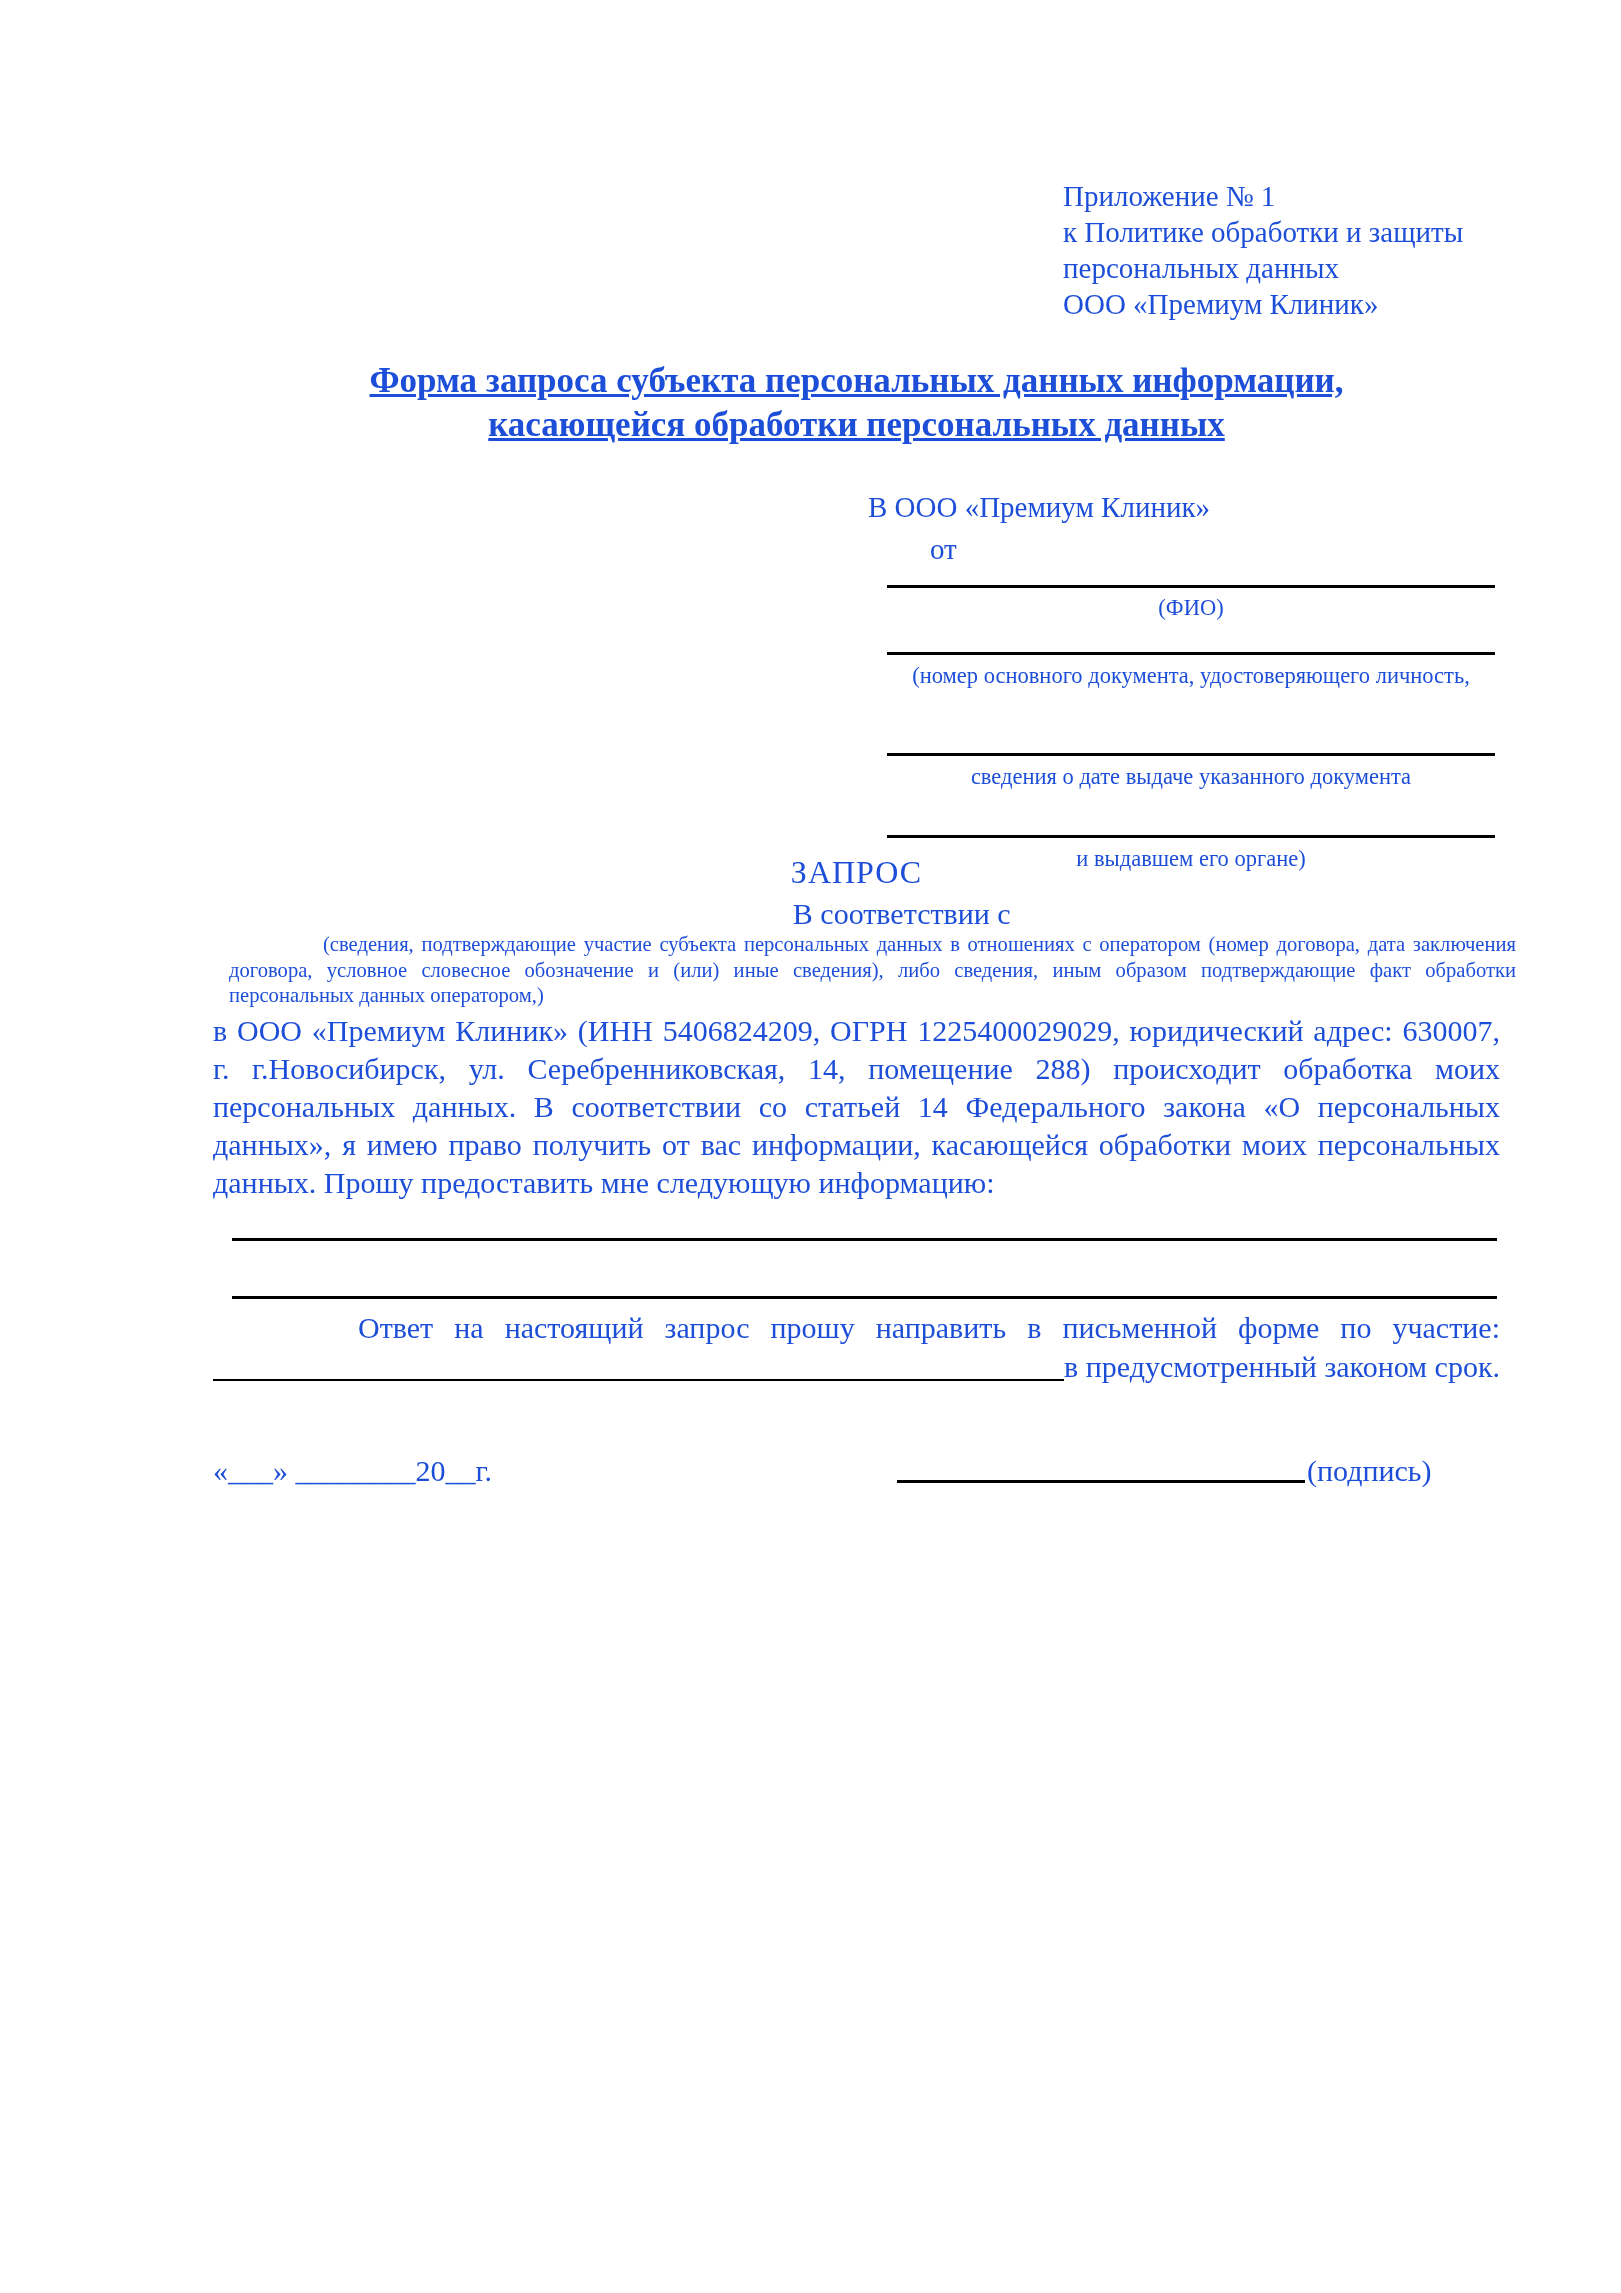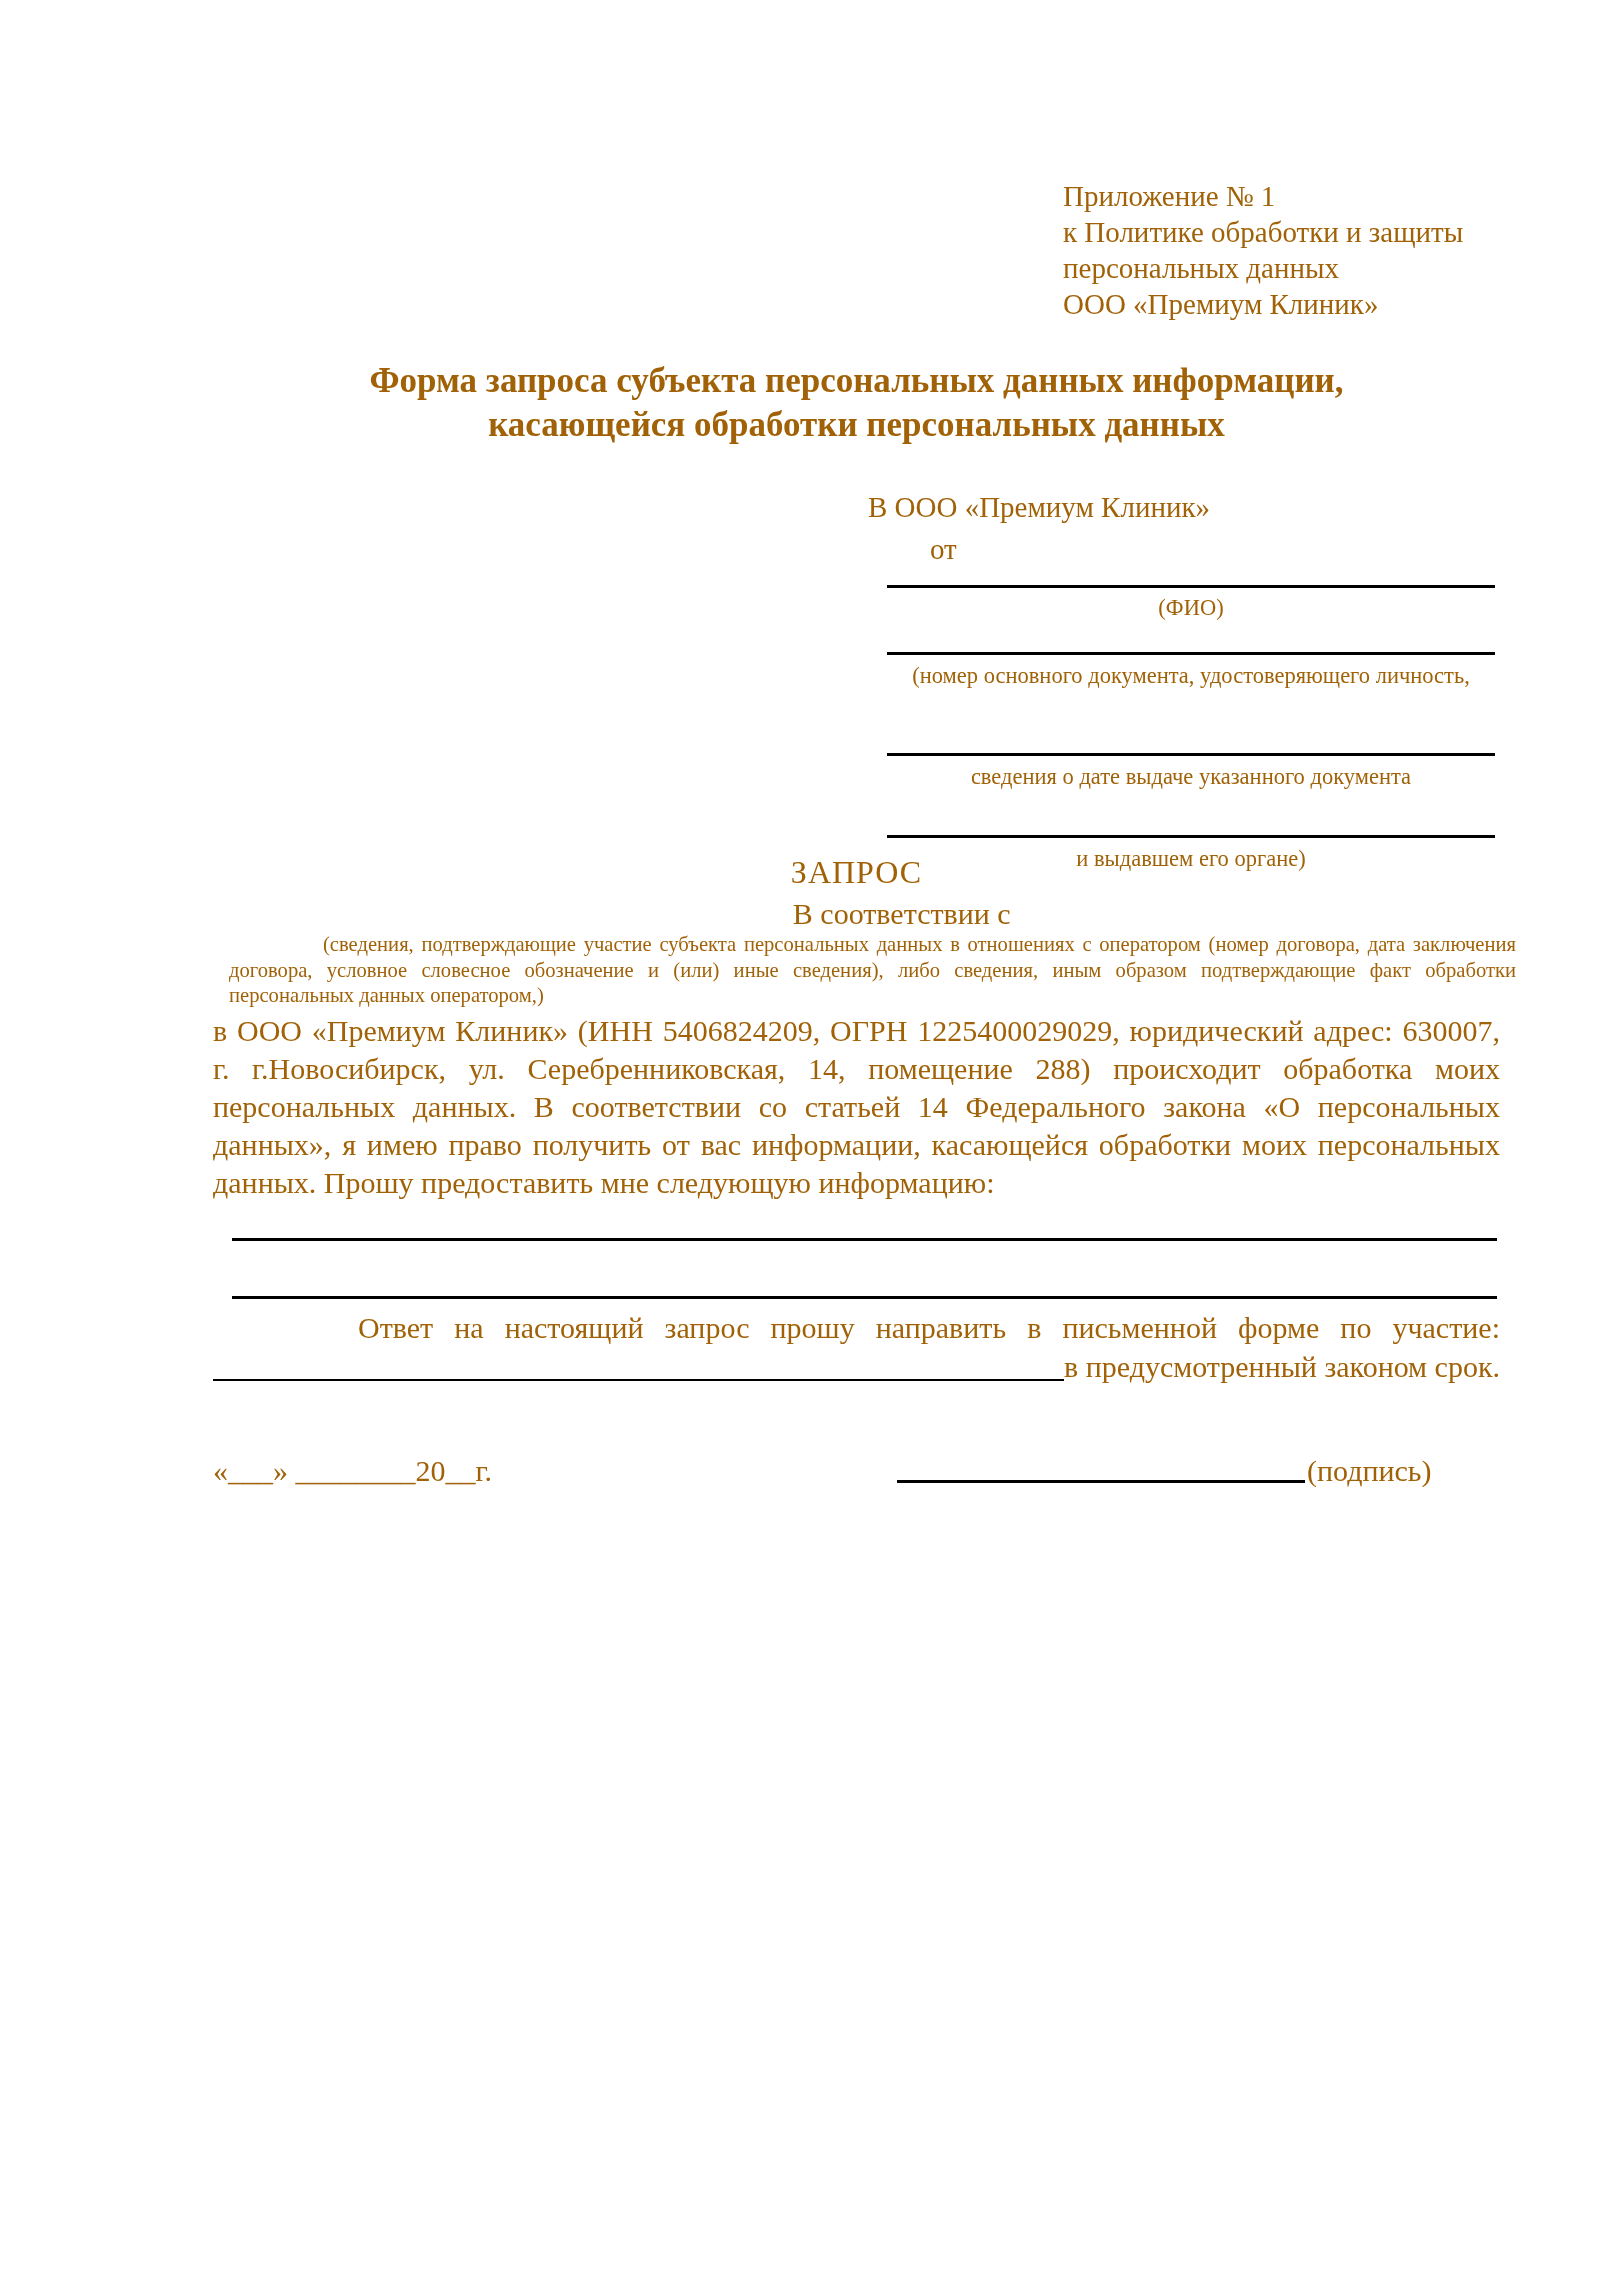--- a/index.html
+++ b/index.html
@@ -2,28 +2,28 @@
 <html><head>
 <meta charset="utf-8">
 <style>
   html,body{margin:0;padding:0;background:#ffffff;}
   .page{
     position:relative;
     width:1621px;
     height:2294px;
     background:#ffffff;
     font-family:"Liberation Serif","DejaVu Serif",serif;
-    color:#a16207;
+    color:#1d4ed8;
     overflow:hidden;
   }
   .abs{position:absolute;}
 
   .hdr{left:1063px;top:178px;font-size:29px;line-height:36px;white-space:nowrap;}
 
-  .title{left:213px;top:359px;width:1287px;text-align:center;font-weight:bold;font-size:35px;line-height:44px;}
+  .title{left:213px;top:359px;width:1287px;text-align:center;font-weight:bold;font-size:35px;line-height:44px;text-decoration:underline;}
 
   .rcpt-to{left:868px;top:490px;font-size:29px;line-height:35px;white-space:nowrap;}
   .rcpt-from{left:916px;top:532px;font-size:29px;line-height:35px;margin-left:14px;}
 
   .rule{height:2.9px;background:#000;}
   .u1{left:887px;top:585px;width:608px;}
   .u2{left:887px;top:652px;width:608px;}
   .u3{left:887px;top:753px;width:608px;}
   .u4{left:887px;top:835px;width:608px;}
 

